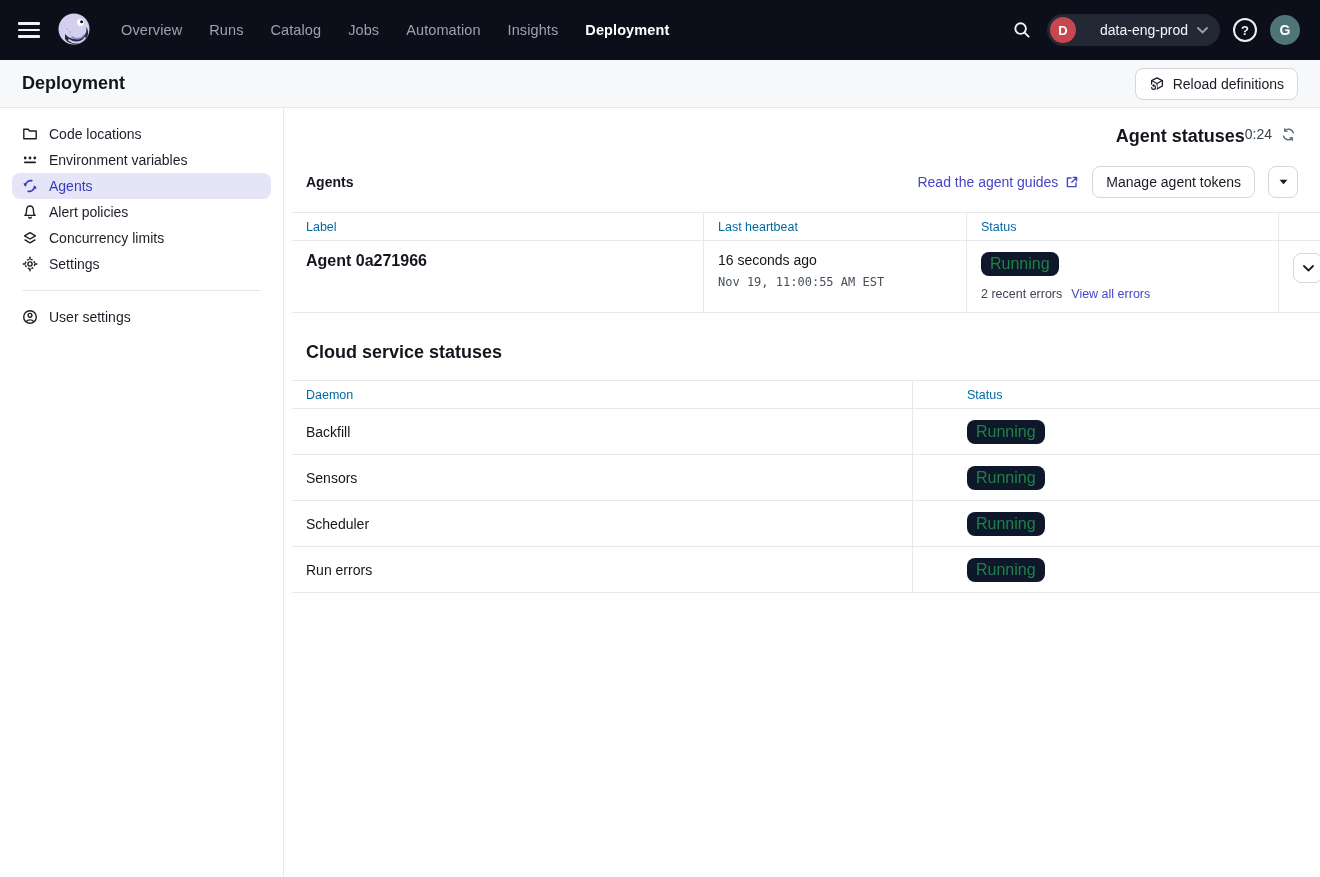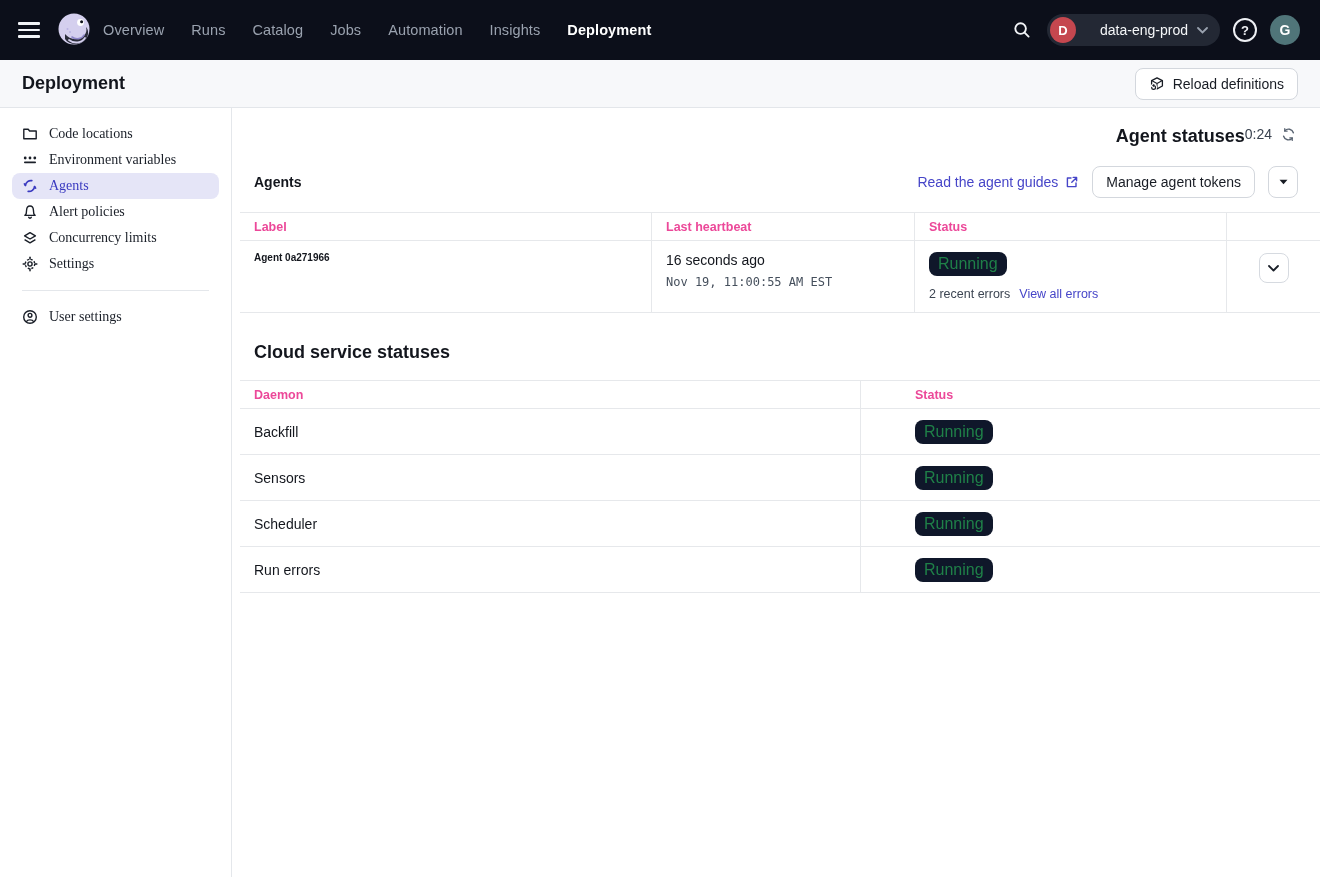--- a/index.html
+++ b/index.html
@@ -5,39 +5,39 @@
   * { margin:0; padding:0; box-sizing:border-box; }
   html,body { width:1320px; height:877px; overflow:hidden; background:#fff;
     font-family:"Liberation Sans", sans-serif; -webkit-font-smoothing:antialiased; }
   .mono { font-family:"DejaVu Sans Mono", monospace; }
 
   
   .topnav { height:60px; background:#0c0f1a; display:flex; align-items:center; padding:0 20px 0 18px; }
   .hamburger { width:24px; height:24px; display:flex; flex-direction:column; justify-content:center; gap:4px; cursor:pointer; }
   .hamburger span { display:block; width:22px; height:2.4px; background:#f2f4f7; border-radius:1px; }
   .logo { width:38px; height:38px; margin-left:13px; cursor:pointer; flex:none; }
-  .nav-links { display:flex; align-items:center; gap:27px; margin-left:10px; }
+  .nav-links { display:flex; align-items:center; gap:27px; margin-left:28px; }
   .nav-link { font-size:14.5px; color:#9aa2af; cursor:pointer; letter-spacing:.1px; }
   .nav-link.active { color:#ffffff; font-weight:700; }
   .topnav-right { margin-left:auto; display:flex; align-items:center; gap:13px; }
   .search-btn { width:24px; height:24px; display:flex; align-items:center; justify-content:center; cursor:pointer; }
   .deploy-pill { height:32px; background:#232834; border-radius:16px; display:flex; align-items:center; padding:3px 12px 3px 3px; gap:9px; cursor:pointer; }
   .deploy-dot { width:26px; height:26px; border-radius:50%; background:#c5474f; color:#fff; font-size:13px; font-weight:700; display:flex; align-items:center; justify-content:center; }
   .deploy-label { color:#f4f6f8; font-size:14px;margin-left:15px; }
   .help-btn { width:24px; height:24px; border:2px solid #eef0f4; border-radius:50%; color:#eef0f4; font-size:13px; font-weight:700; display:flex; align-items:center; justify-content:center; cursor:pointer; }
   .avatar { width:30px; height:30px; border-radius:50%; background:#507579; color:#fff; font-size:14px; font-weight:600; display:flex; align-items:center; justify-content:center; cursor:pointer; }
 
   
   .page-header { height:48px; background:#f7f8fa; border-bottom:1px solid #e3e6ea; display:flex; align-items:center; justify-content:space-between; padding:0 22px; }
   .page-title { font-size:18px; font-weight:700; color:#13161d; }
   .btn { display:inline-flex; align-items:center; gap:8px; height:32px; padding:0 13px; background:#fff; border:1px solid #d3d7dd; border-radius:8px; font-size:14px; color:#181c24; cursor:pointer; font-family:inherit; }
 
   
   .body-wrap { display:flex; height:769px; }
-  .sidebar { width:232px; flex:none; border-right:1px solid #e4e7eb; padding:13px 12px 0 12px;font-family:Liberation Serif, serif; }
+  .sidebar { width:284px; flex:none; border-right:1px solid #e4e7eb; padding:13px 12px 0 12px; }
   .side-item { display:flex; align-items:center; gap:11px; height:26px; padding:0 10px; border-radius:8px; font-size:14px; color:#1a1f28; cursor:pointer; }
   .side-item .ic { width:16px; height:16px; flex:none; display:flex; align-items:center; justify-content:center; }
   .side-item.active { background:#e5e5f7; color:#3a3ac0; }
   .side-item .grow { flex:1; }
   .side-divider { border-top:1px solid #e4e7eb; margin:13px 10px; }
 
   .main { flex:1; background:#fff; overflow:hidden; }
   .section-head { display:flex; align-items:flex-start; justify-content:flex-end; padding:18px 24px 0 22px; }
   .h-big { font-size:18px; font-weight:700; color:#13161d; }
   .timer { display:flex; align-items:center; gap:9px; color:#3a4350; font-size:14px; }
@@ -48,25 +48,25 @@
   .agents-actions { display:flex; align-items:center; gap:13px; }
   .link { color:#4645c8; font-size:14px; cursor:pointer; display:inline-flex; align-items:center; gap:7px; }
   .caret-btn { width:30px; height:32px; padding:0; justify-content:center; gap:0; }
 
   
   .tbl { margin-left:8px; }
   .tr { display:grid; }
   .agents-tbl .tr { grid-template-columns:412px 263px 312px 1fr; }
   .cloud-tbl .tr { grid-template-columns:621px 1fr;gap:40px; }
   .th-row { border-top:1px solid #e6e8eb; border-bottom:1px solid #e6e8eb; }
-  .th { font-size:12.5px; color:#ec4899; padding:0 14px; height:27px; display:flex; align-items:center;font-weight:bold; }
+  .th { font-size:12.5px; color:#0369a1; padding:0 14px; height:27px; display:flex; align-items:center; }
   .td { padding:11px 14px; font-size:14px; color:#13161d; }
   .cell-r { border-right:1px solid #e6e8eb; }
   .row-b { border-bottom:1px solid #e6e8eb; }
-  .agent-name { font-weight:700; font-size:10px; color:#13161d; }
+  .agent-name { font-weight:700; font-size:16px; color:#13161d; }
   .sub-line { display:flex; justify-content:space-between; align-items:baseline; margin-top:7px; }
   .mono-dim { font-size:12px; color:#454f5c; }
   .hb-rel { font-size:14px; color:#13161d; }
   .badge { display:inline-block; background:#0f172a; color:#1f8048; font-size:16px; padding:4px 9px; border-radius:8px; line-height:1; }
   .err-line { margin-top:11px; font-size:12.5px; color:#3c4552; display:flex; gap:9px; align-items:baseline; }
   .err-line .link { font-size:12.5px; }
   .expand-cell { display:flex; justify-content:center; padding-top:12px; }
   .expand-btn { width:30px; height:30px; border:1px solid #d6dae0; border-radius:8px; background:#fff; display:flex; align-items:center; justify-content:center; cursor:pointer; color:#1a1f28; }
   .cloud-h { font-size:18px; font-weight:700; color:#13161d; margin:29px 0 17px 22px; }
   .cloud-tbl .daemon-td { height:45px; display:flex; align-items:center; }

